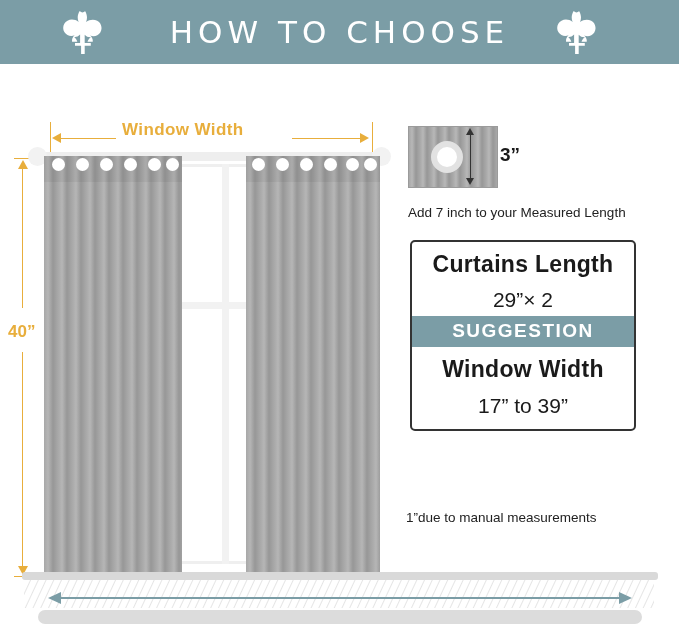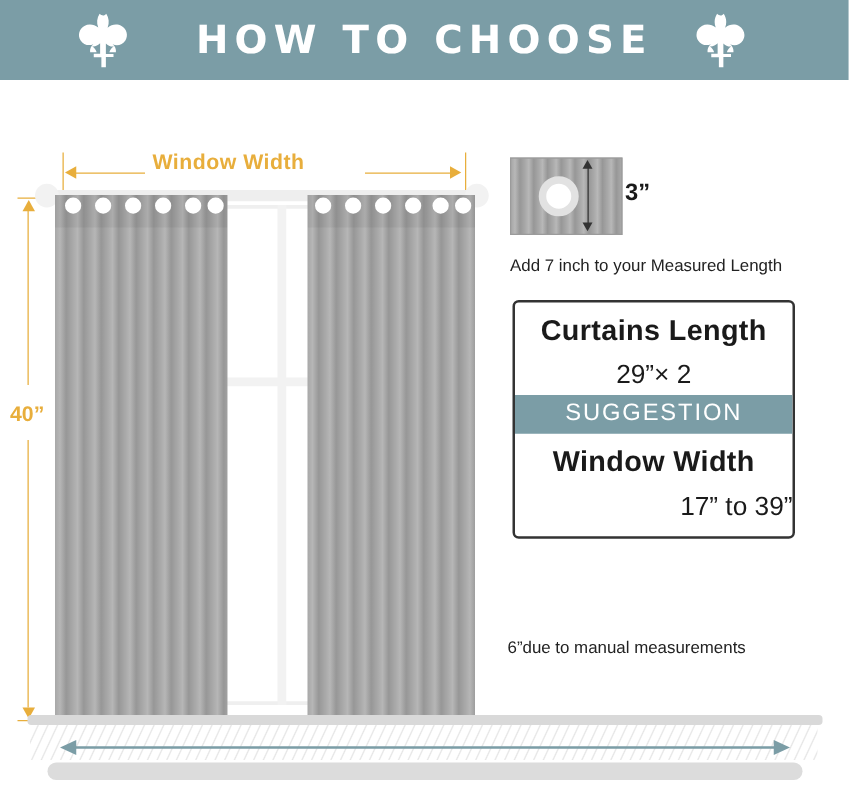--- a/index.html
+++ b/index.html
@@ -21,21 +21,21 @@
     position: absolute;
     left: 0; top: 0;
     width: 679px; height: 64px;
     background: #7b9da6;
     display: flex;
     align-items: center;
     justify-content: center;
   }
   .banner-title {
     font-size: 31px;
-    font-weight: bold;
+    font-weight: normal;
     letter-spacing: 5px;
     color: #ffffff;
     font-family: "DejaVu Sans", sans-serif;
     white-space: nowrap;
   }
   .fleur {
     position: absolute;
     top: 10px;
     width: 46px; height: 44px;
     color: #ffffff;
@@ -315,28 +315,28 @@
   }
   .box-sub {
     font-size: 14px;
     padding-top: 0px;
     padding-bottom: 6px;
   }
   .box-band {
     background: #7b9da6;
     color: #ffffff;
     font-size: 19px;
-    font-weight: normal;
+    font-weight: bold;
     letter-spacing: 1.5px;
     text-align: center;
     padding: 4px 0 5px;
   }
   .box-range {
     font-size: 21px;
-    text-align: right;
+    text-align: center;
     padding: 7px 0 11px;
   }
 
   .deviation {
     position: absolute;
     left: 406px; top: 508px;
     width: 258px;
     font-size: 13.5px;
     line-height: 20px;
     color: #222;
@@ -435,14 +435,14 @@
 
 <div class="box">
   <div class="box-row box-title">Curtains Length</div>
   <div class="box-row box-value">29”× 2</div>
   <div class="box-band">SUGGESTION</div>
   <div class="box-row box-title">Window Width</div>
   <div class="box-range">17” to 39”</div>
 </div>
 
 <div class="deviation">
-  <div>6”due to manual measurements</div>
+  <div>1”due to manual measurements</div>
 </div>
 
 </body></html>

